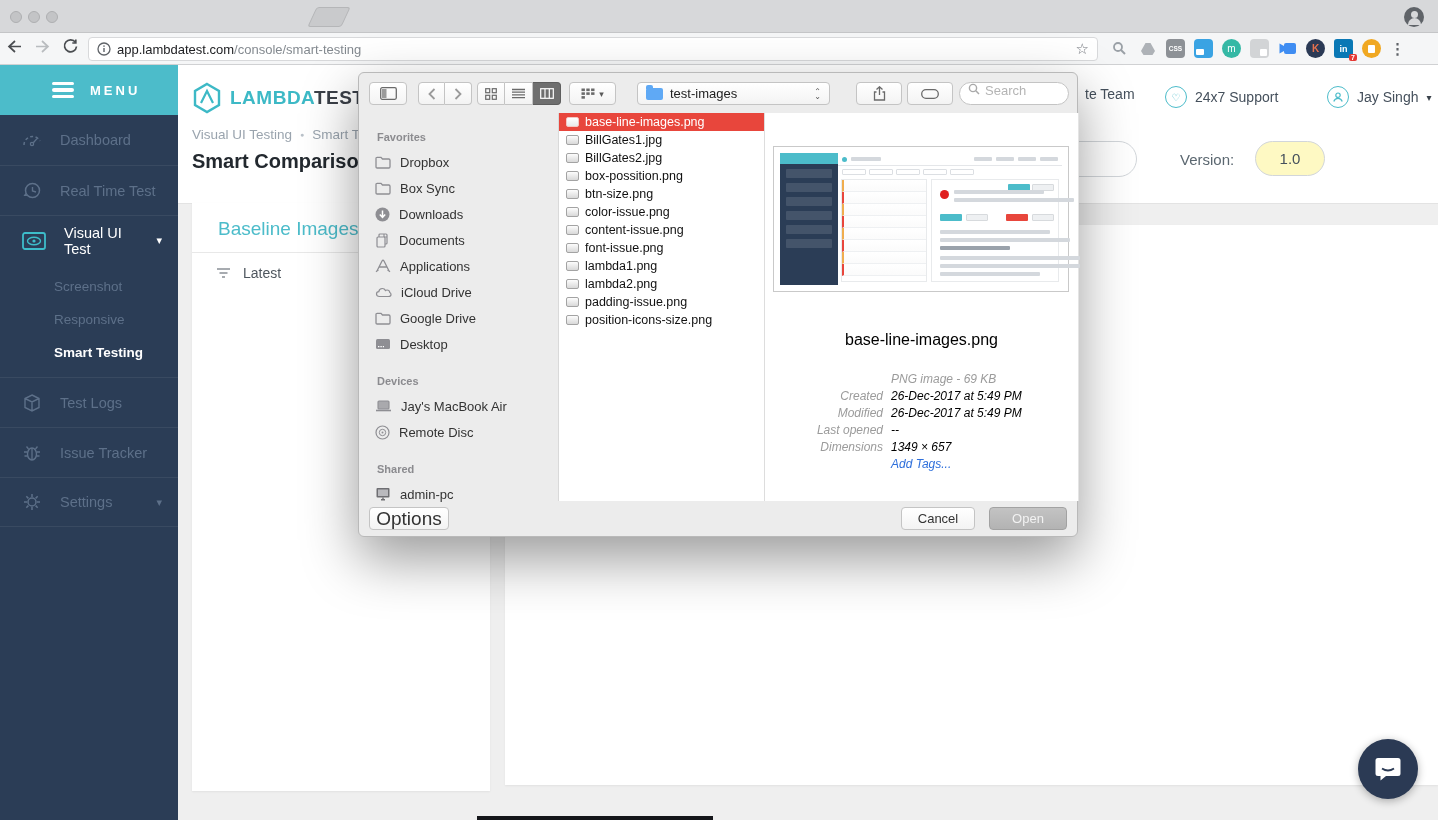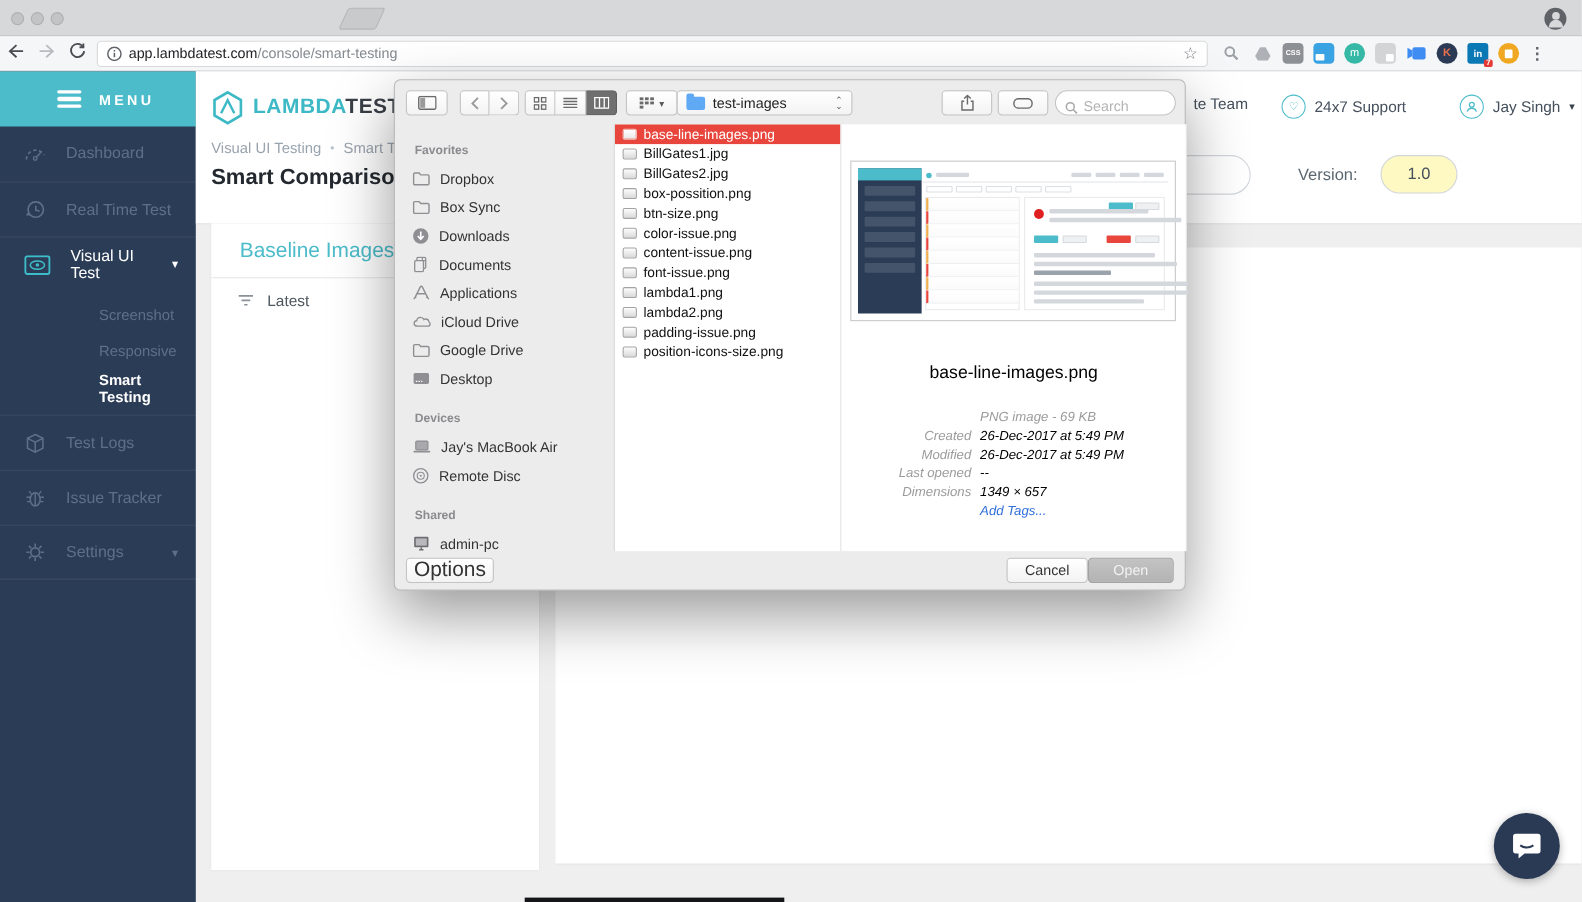--- a/index.html
+++ b/index.html
@@ -30,21 +30,21 @@
 
   
   .app-sidebar { left:0; top:65px; width:178px; height:755px; background:#2b3d56; }
   .menu-bar { height:50px; background:#4cbcca; display:flex; align-items:center; padding-left:52px; gap:16px; }
   .burger span { display:block; width:22px; height:3.5px; background:#fff; border-radius:2px; margin:3px 0; }
   .menu-word { color:#fff; font-size:13px; font-weight:bold; letter-spacing:3px; }
   .side-item { display:flex; align-items:center; padding-left:22px; gap:18px; color:#5d7089; font-size:14.5px; border-top:1px solid rgba(255,255,255,.07); }
   .side-item.h50 { height:50px; }
   .side-item svg { flex:0 0 auto; }
   .side-item.active { color:#ffffff; }
-  .sub-item { padding-left:90px; height:33px; display:flex; align-items:center; color:#5d7089; font-size:13.5px; }
+  .sub-item { padding-left:54px; height:33px; display:flex; align-items:center; color:#5d7089; font-size:13.5px; }
   .sub-item.active { color:#fff; font-weight:bold; }
   .caret { margin-left:auto; margin-right:16px; font-size:11px; }
 
   
   .app-header { left:178px; top:65px; width:1260px; height:138px; background:#fff; }
   .logo { left:192px; top:82px; display:flex; align-items:center; gap:8px; }
   .logo-word { font-size:19px; font-weight:bold; letter-spacing:.5px; }
   .logo-lambda { color:#3db9c6; } .logo-test { color:#3a3f47; }
   .hdr-right { top:86px; display:flex; align-items:center; gap:8px; font-size:14px; color:#45505c; }
   .teal-circ { width:22px; height:22px; border-radius:50%; border:1.6px solid #4cbcca; display:flex; align-items:center; justify-content:center; color:#4cbcca; font-size:10px; }
@@ -67,21 +67,21 @@
   .fbtn { background:linear-gradient(#ffffff,#f3f3f3); border:1px solid #c4c4c4; border-radius:4px; height:23px; display:flex; align-items:center; justify-content:center; color:#5a5a5a; }
   .seg { display:flex; }
   .seg .fbtn { border-radius:0; border-left:none; width:28px; }
   .seg .fbtn:first-child { border-radius:4px 0 0 4px; border-left:1px solid #c4c4c4; }
   .seg .fbtn:last-child { border-radius:0 4px 4px 0; }
   .seg .sel { background:#6f6f6f; color:#fff; border-color:#5e5e5e; }
   .folder-select { display:flex; align-items:center; gap:7px; padding:0 8px; font-size:13px; color:#222; }
   .mini-folder { width:17px; height:12px; background:#5fa9f5; border-radius:2px; position:relative; }
   .mini-folder:before { content:""; position:absolute; left:0; top:-3px; width:7px; height:4px; background:#5fa9f5; border-radius:2px 2px 0 0; }
   .updown { margin-left:auto; display:flex; flex-direction:column; align-items:center; line-height:5px; font-size:8px; color:#555; }
-  .search-pill { border:1px solid #c4c4c4; border-radius:12px; background:#fff; height:23px; display:flex; align-items:flex-end; padding:0 8px; gap:5px; }
+  .search-pill { border:1px solid #c4c4c4; border-radius:12px; background:#fff; height:23px; display:flex; align-items:flex-start; padding:0 8px; gap:5px; }
   .search-pill input { border:none; outline:none; width:72px; font-size:13px; color:#333; background:transparent; font-family:"Liberation Sans",sans-serif; }
   .search-pill input::placeholder { color:#b4b4b4; }
 
   .f-side { left:0; top:40px; width:200px; height:388px; padding:8px 0 0 16px; border-right:1px solid #d9d9d9; }
   .f-sec { font-size:11px; color:#8b8b8f; font-weight:bold; margin:10px 0 6px 2px; }
   .f-item { display:flex; align-items:center; gap:9px; height:26px; font-size:13px; color:#333; }
   .f-item svg { flex:0 0 auto; }
 
   .f-list { left:200px; top:40px; width:206px; height:388px; background:#fff; border-right:1px solid #ddd; overflow:hidden; }
   .f-row { display:flex; align-items:center; gap:6px; height:18px; padding-left:7px; font-size:12.5px; color:#111; white-space:nowrap; }
@@ -95,21 +95,21 @@
   .prev-rows { position:absolute; left:0; top:258px; width:100%; font-size:12px;font-style:italic; }
   .prev-row { display:flex; line-height:17px; }
   .prev-label { width:126px; text-align:right; color:#9b9b9b; padding-right:8px; flex:0 0 auto; }
   .prev-value { color:#000; }
   .prev-kind { color:#9b9b9b; }
   .add-tags { color:#2e6fdb; }
 
   .dlg-bottom { left:0; top:428px; width:718px; height:35px; display:flex; align-items:center; padding:0 10px; }
   .opt-btn { width:80px; }
   .cancel-btn { width:74px; margin-left:auto; font-size:13px; color:#333; }
-  .open-btn { width:78px; margin-left:0; background:linear-gradient(#c3c3c3,#b3b3b3); border:1px solid #a2a2a2; color:#f2f2f2; font-size:13px; border-radius:4px; height:23px; display:flex; align-items:center; justify-content:center; }
+  .open-btn { width:78px; margin-left:14px; background:linear-gradient(#c3c3c3,#b3b3b3); border:1px solid #a2a2a2; color:#f2f2f2; font-size:13px; border-radius:4px; height:23px; display:flex; align-items:center; justify-content:center; }
 
   
   .t-side { position:absolute; left:6px; top:6px; width:58px; height:132px; background:#2b3d56; }
   .t-side .t-teal { height:11px; background:#4cbcca; }
   .t-side .t-r { height:9px; margin:5px 6px 0 6px; background:rgba(255,255,255,.12); border-radius:1px; }
   .t-main { position:absolute; left:64px; top:6px; right:6px; height:132px; background:#fff; }
   .t-hdr { height:13px; border-bottom:1px solid #e4e6e9; display:flex; align-items:center; gap:4px; padding:0 4px; }
   .t-bar { height:4px; background:#d4d8dd; border-radius:1px; }
   .t-cols { position:absolute; left:3px; top:26px; right:3px; bottom:3px; display:flex; gap:4px; }
   .t-list { width:86px; border:1px solid #e8eaec; }
@@ -361,21 +361,21 @@
         <rect x="0.5" y="0.5" width="3.4" height="2.6" fill="#6a6a6a"></rect>
         <rect x="5.3" y="0.5" width="3.4" height="2.6" fill="#6a6a6a"></rect>
         <rect x="10.1" y="0.5" width="3.4" height="2.6" fill="#6a6a6a"></rect>
         <rect x="0.5" y="4.3" width="3.4" height="2.6" fill="#6a6a6a"></rect>
         <rect x="5.3" y="4.3" width="3.4" height="2.6" fill="#6a6a6a"></rect>
         <rect x="10.1" y="4.3" width="3.4" height="2.6" fill="#6a6a6a"></rect>
         <rect x="0.5" y="8.1" width="3.4" height="2.6" fill="#6a6a6a"></rect>
       </svg>
     <span style="font-size:9px">▾</span>
   </div>
-  <div class="fbtn abs folder-select" style="left:256px;top:9px;width:160px;justify-content:flex-start">
+  <div class="fbtn abs folder-select" style="left:278px;top:9px;width:193px;justify-content:flex-start">
     <span class="mini-folder"></span>
     <span>test-images</span>
     <span class="updown">
         <span>⌃</span>
         <span>⌄</span>
       </span>
   </div>
   <div class="fbtn abs" style="left:497px;top:9px;width:46px">
     <svg width="13" height="15" viewBox="0 0 13 15">
         <path d="M6.5 1 V9 M3.5 3.5 L6.5 0.8 L9.5 3.5" fill="none" stroke="#6a6a6a" stroke-width="1.3"></path>

